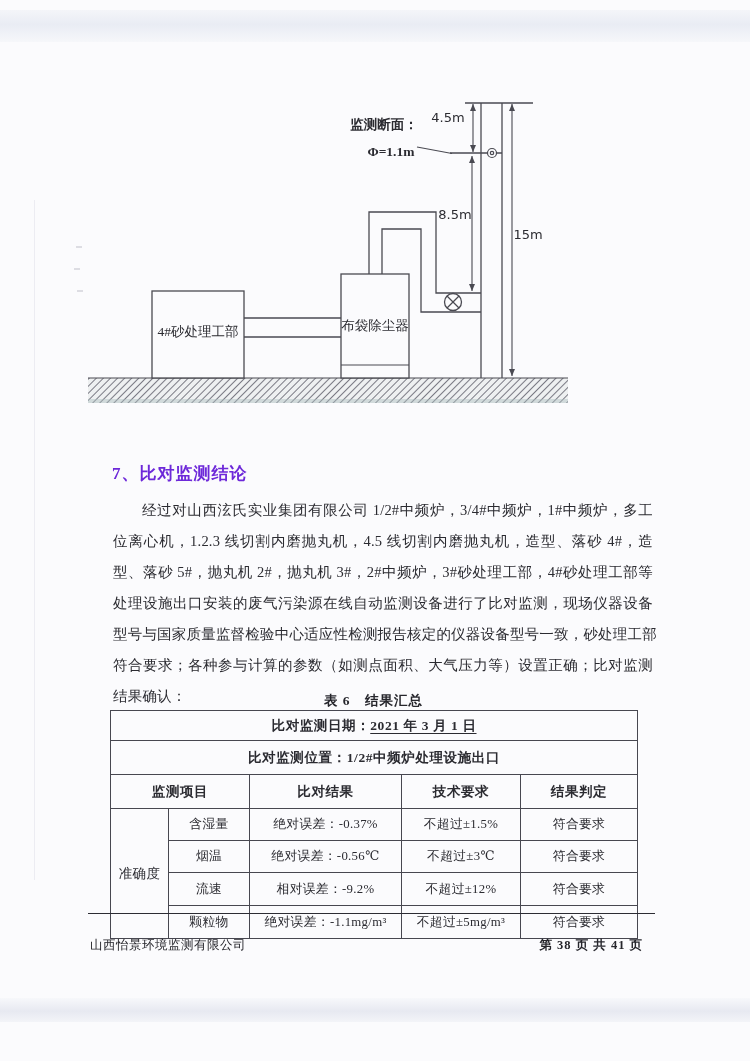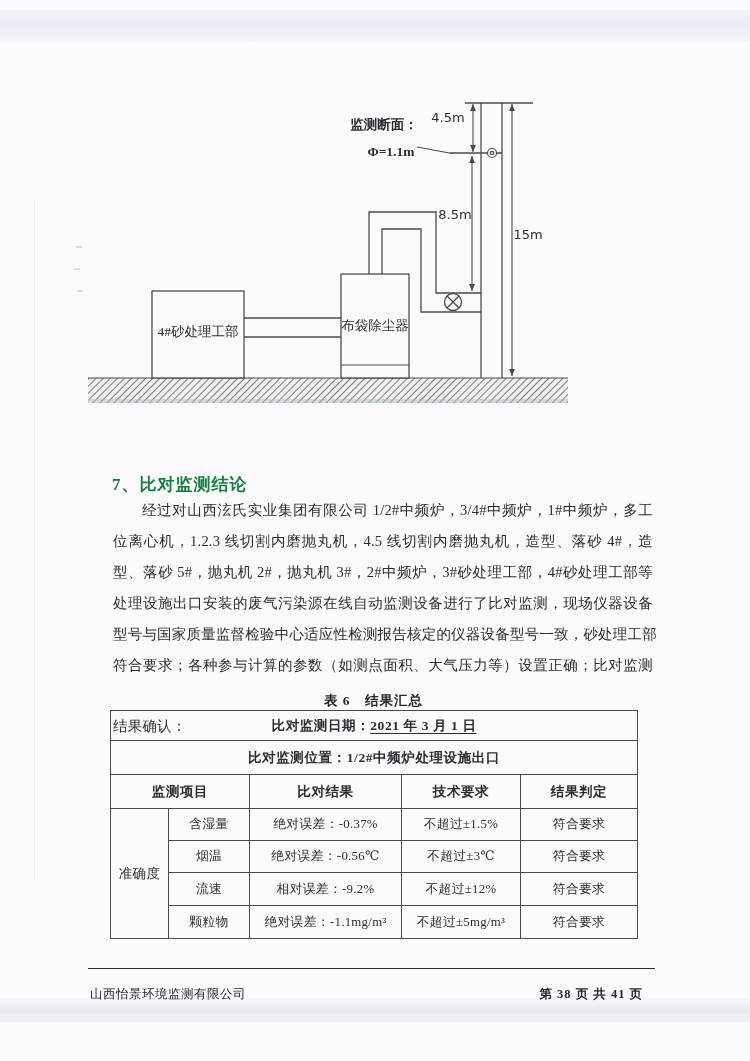--- a/index.html
+++ b/index.html
@@ -14,39 +14,39 @@
   .scan-band-bottom{position:absolute;left:0;top:998px;width:750px;height:24px;
     background:linear-gradient(to bottom,#f7f8fb 0%,#e7e9f1 55%,#f3f4f8 100%);}
   .scan-edge-line{position:absolute;left:34px;top:200px;width:1px;height:680px;background:#ececf2;}
   .scan-mark{position:absolute;width:6px;height:2px;background:#c9c9d2;opacity:.6;}
 
   .diagram-svg{position:absolute;left:0;top:0;}
 
   .caption{position:absolute;left:0;top:440px;width:750px;text-align:center;
     font-size:12.5px;font-weight:bold;letter-spacing:.5px;color:#26262c;}
   .heading{position:absolute;left:112px;top:462px;font-size:17px;font-weight:bold;
-    letter-spacing:1px;color:#15803d;margin-top:11px;}
+    letter-spacing:1px;color:#6d28d9;}
   .paragraph{position:absolute;left:113px;top:495px;width:540px;font-size:14.5px;color:#2b2b31;}
   .para-line{height:31px;line-height:31px;text-align:justify;text-align-last:justify;
     letter-spacing:.2px;white-space:nowrap;}
   .para-line.first{text-indent:29px;}
-  .para-line.last{text-align-last:left;white-space:normal;margin-top:30px;}
+  .para-line.last{text-align-last:left;white-space:normal;}
 
   .table-title{position:absolute;left:110px;top:692px;width:527px;text-align:center;
     font-size:13.5px;font-weight:bold;letter-spacing:1px;color:#26262c;}
   table.results{position:absolute;left:110px;top:710px;width:527px;
     border-collapse:collapse;table-layout:fixed;color:#2b2b31;}
   table.results td{border:1.6px solid #474750;text-align:center;vertical-align:middle;
     padding:0;font-size:12.8px;letter-spacing:.3px;}
   table.results tr.hdr td{font-size:13.5px;font-weight:bold;letter-spacing:.6px;margin-left:12px;}
   table.results .group-cell{font-size:13.5px;}
   .ul{text-decoration:underline;text-underline-offset:3px;}
 
-  .footer{position:absolute;left:88px;top:968px;width:567px;border-top:1.6px solid #2c2c33;
-    display:flex;justify-content:space-between;padding-top:17px;}
+  .footer{position:absolute;left:88px;top:913px;width:567px;border-top:1.6px solid #2c2c33;
+    display:flex;justify-content:space-between;padding-top:23px;}
   .footer .co{font-size:12.5px;letter-spacing:.5px;color:#26262c;padding-left:2px;}
   .footer .pg{font-size:12.5px;letter-spacing:1px;color:#26262c;padding-right:12px;font-weight:bold;}
 
   .dim-text{font-family:"DejaVu Sans","Liberation Sans",sans-serif;font-size:13px;fill:#2b2b31;}
   .cjk-text{font-family:"Liberation Serif","DejaVu Serif",serif;font-size:13.5px;fill:#2b2b31;font-weight:bold;}
   .box-text{font-family:"Liberation Serif","DejaVu Serif",serif;font-size:13.5px;fill:#2b2b31;}
 </style>
 </head>
 <body>
 

